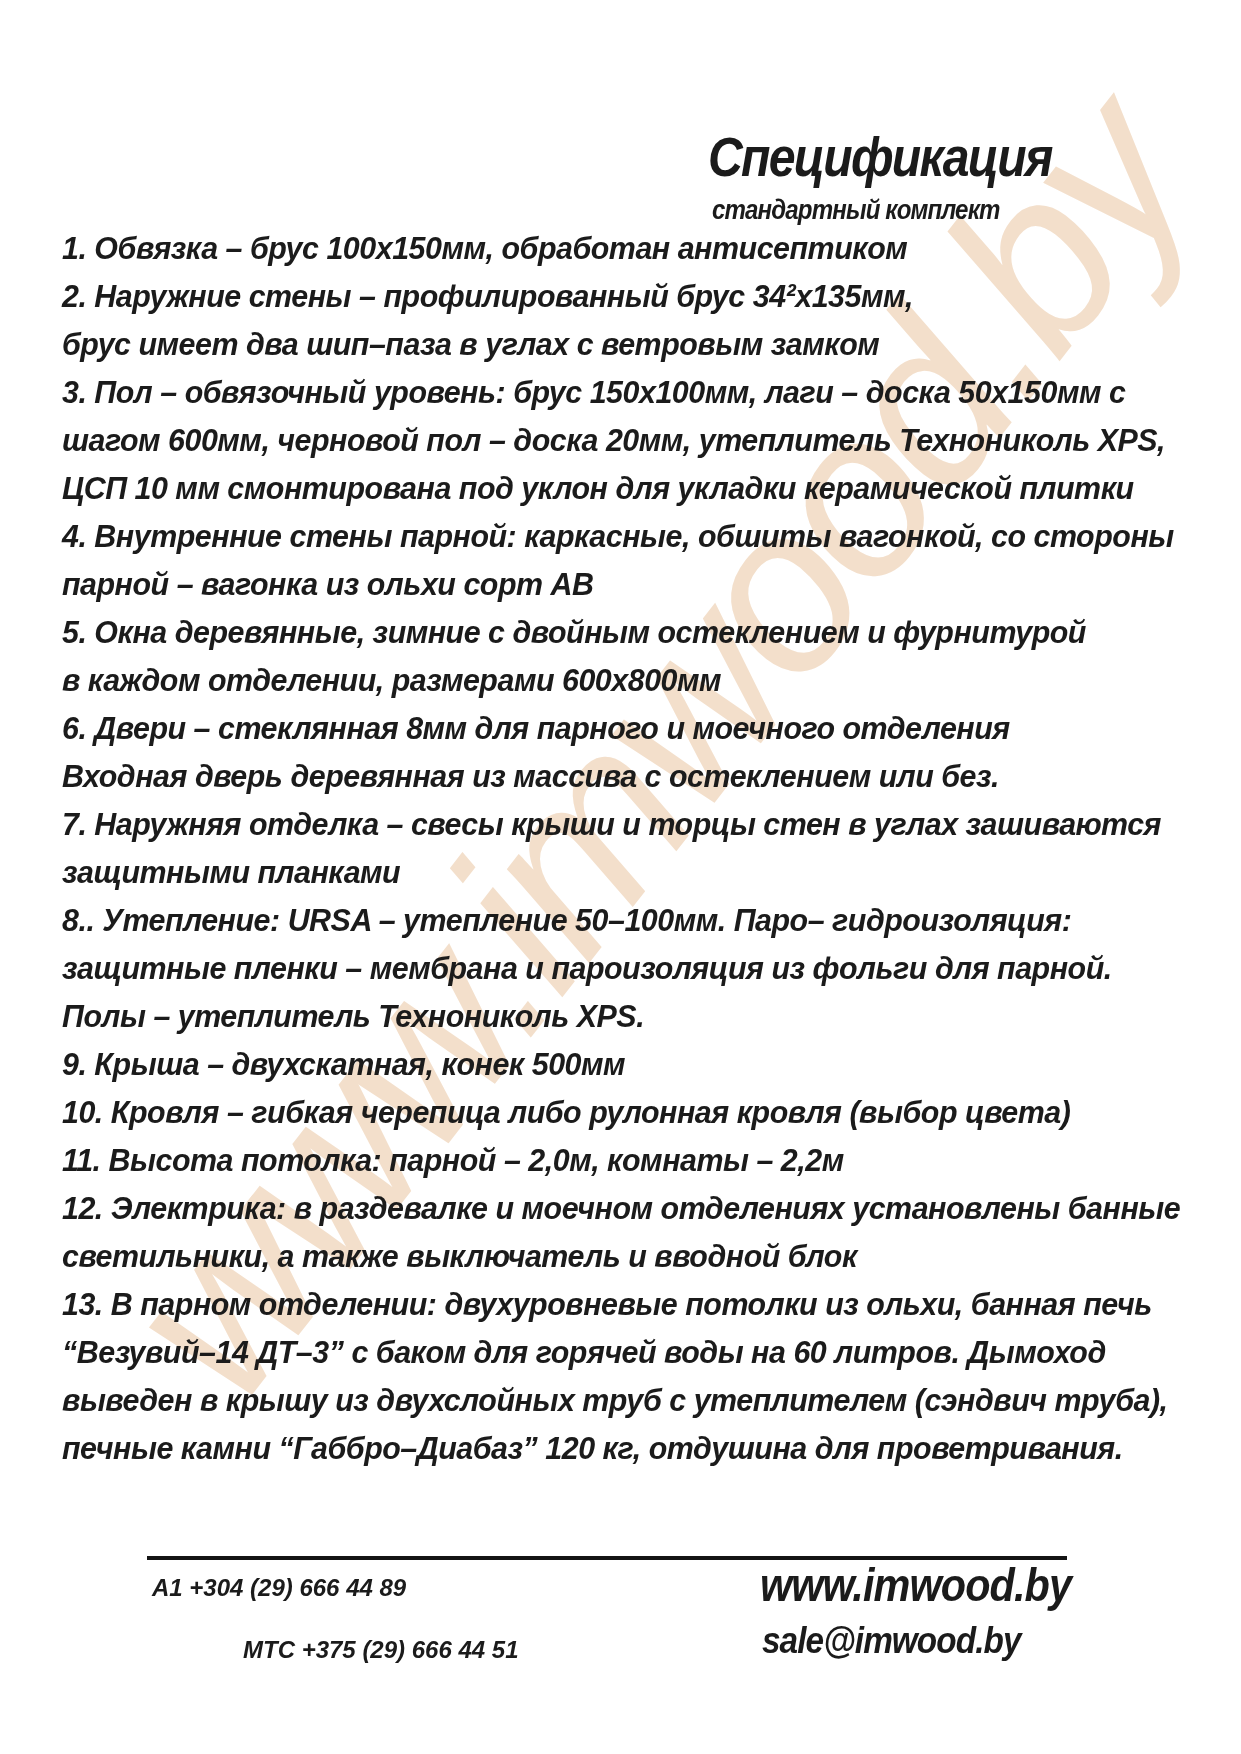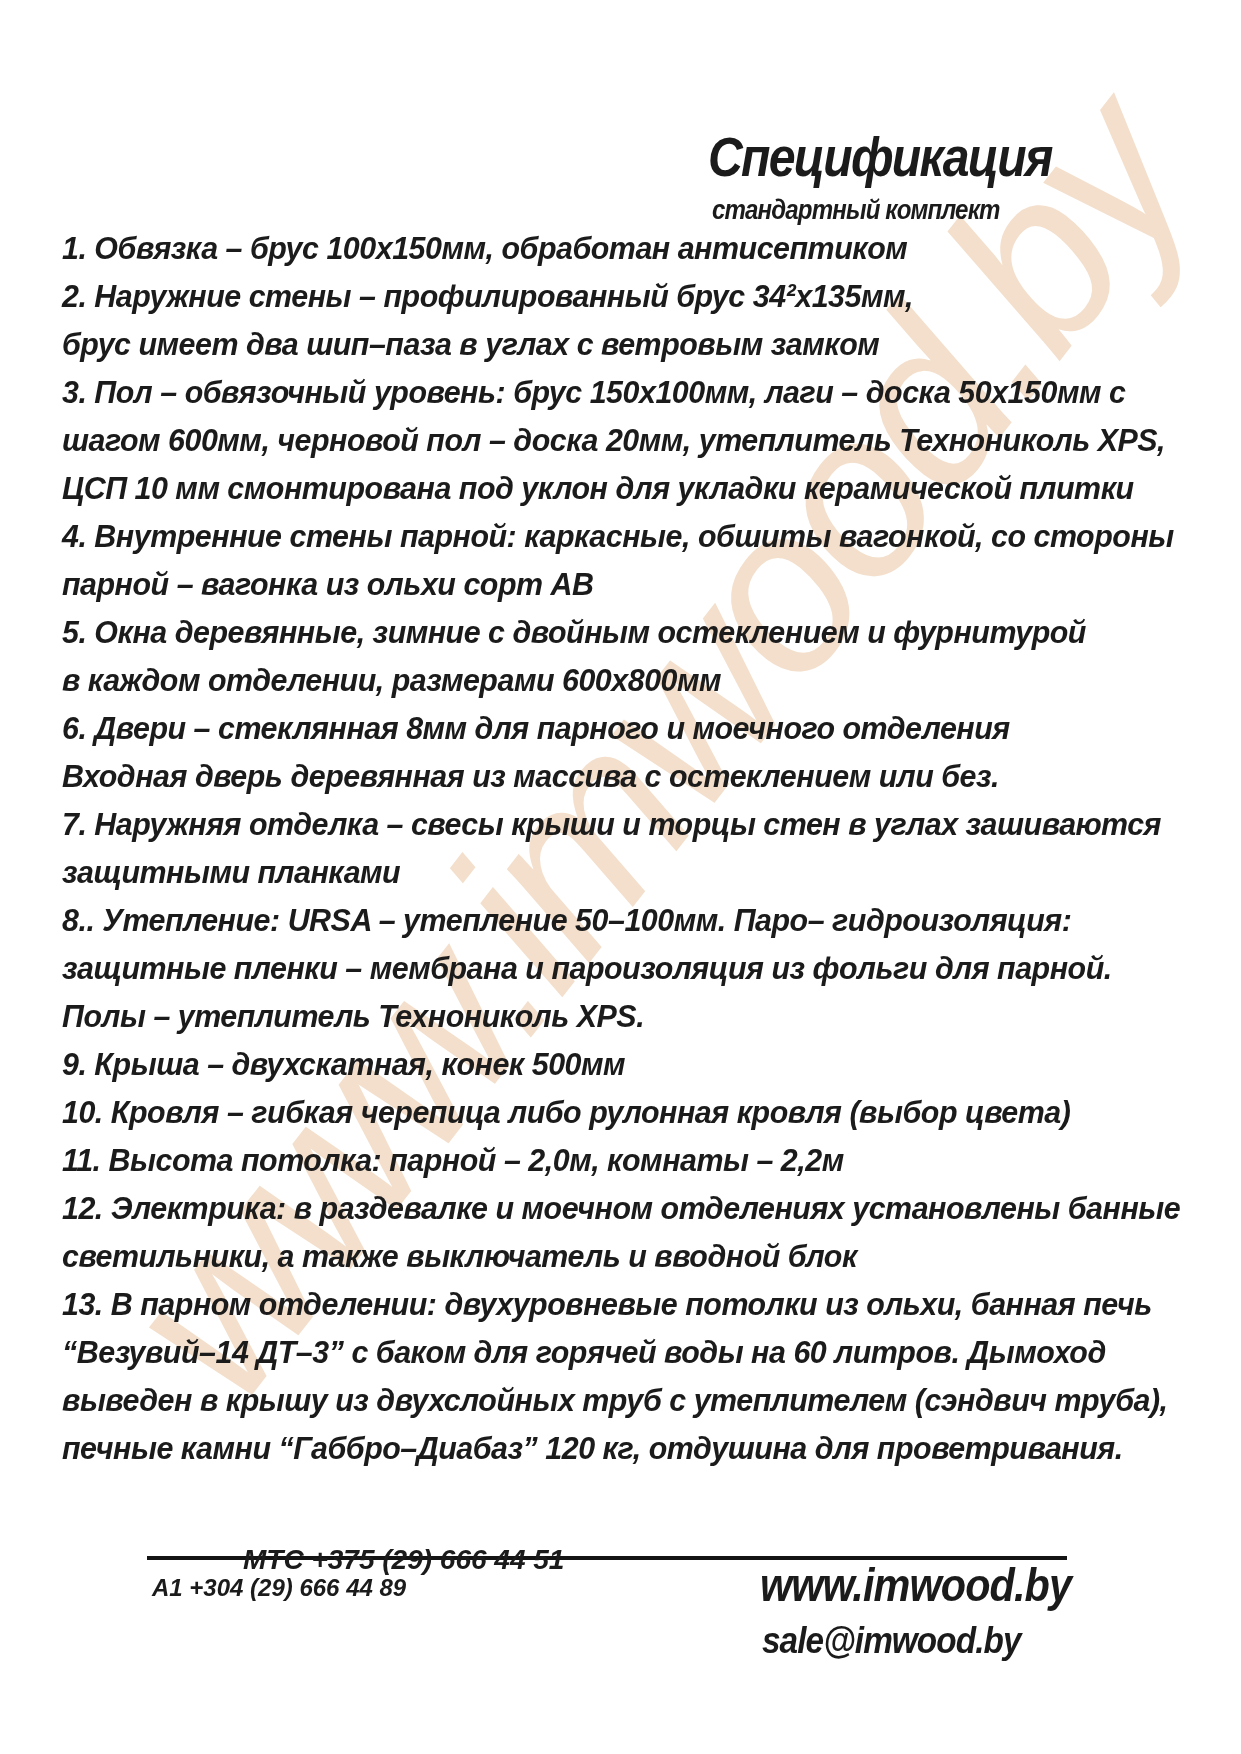--- a/index.html
+++ b/index.html
@@ -47,22 +47,22 @@
   .spec-line { white-space:nowrap; }
   .footer-rule {
     position:absolute; left:147px; top:1556px;
     width:920px; height:4px; background:#141414;
   }
   .phone-a1 {
     position:absolute; left:152px; top:1574px;
     font-size:24px; white-space:nowrap;
   }
   .phone-mts {
-    position:absolute; left:243px; top:1544px;
-    font-size:28px; white-space:nowrap;
+    position:absolute; left:243px; top:1636px;
+    font-size:24px; white-space:nowrap;
   }
   .site {
     position:absolute; left:760px; top:1558px;
     font-size:46px; letter-spacing:-1px;
     transform:scaleX(.9); transform-origin:left top;
     white-space:nowrap;
   }
   .email {
     position:absolute; left:762px; top:1620px;
     font-size:37px; letter-spacing:-1px;

